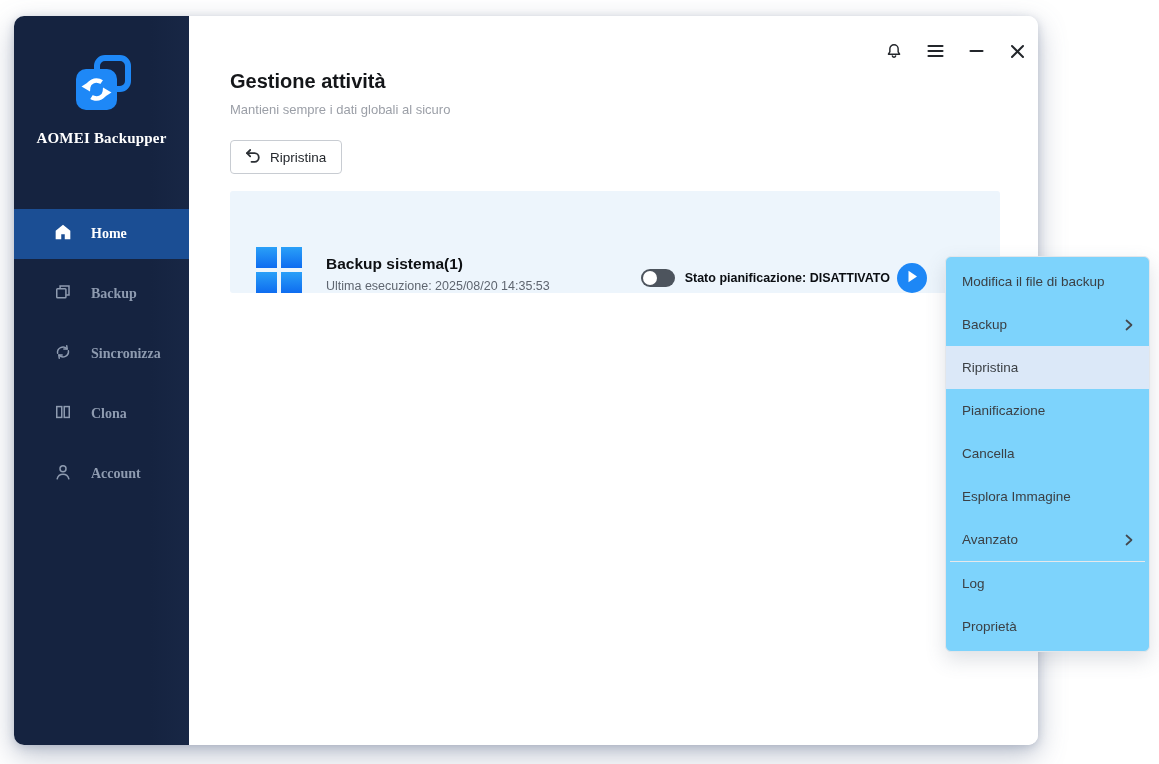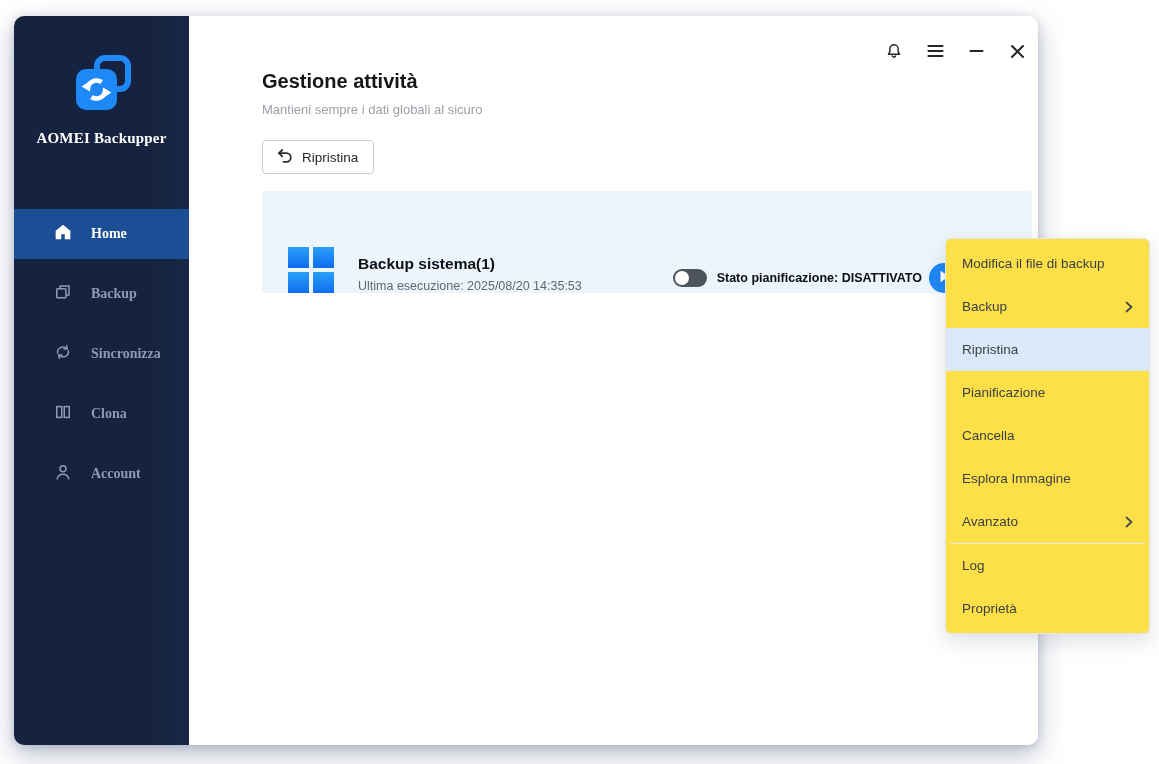--- a/index.html
+++ b/index.html
@@ -16,21 +16,21 @@
   
   .sidebar { width:175px; flex:0 0 175px; background:linear-gradient(90deg,#152340 0%, #152340 78%, #182745 100%); padding-top:38px;font-family:Liberation Serif, serif; }
   .logo-area { text-align:center; }
   .app-name { color:#ffffff; font-size:15px; font-weight:bold; margin-top:12px; letter-spacing:.2px; }
   .nav { margin-top:62px; }
   .nav-item { height:50px; margin-bottom:10px; display:flex; align-items:center; padding-left:39px; gap:18px; cursor:pointer; color:#8e9bb0; font-size:14px; font-weight:600; }
   .nav-item svg { flex:0 0 auto; }
   .nav-item.active { background:#1b4e94; color:#ffffff; }
 
   
-  .main { flex:1; position:relative; background:#ffffff;padding-left:32px; }
+  .main { flex:1; position:relative; background:#ffffff; }
   .titlebar-icons { position:absolute; top:26px; right:12px; display:flex; align-items:center; gap:23px; }
   .tb-icon { width:18px; height:18px; display:flex; align-items:center; justify-content:center; cursor:pointer; }
 
   .page-title { margin:54px 0 0 41px; font-size:20px; font-weight:bold; color:#141619; }
   .page-subtitle { margin:9px 0 0 41px; font-size:13px; color:#9b9fa7; }
 
   .restore-btn { margin:23px 0 0 41px; display:inline-flex; align-items:center; gap:9px;
     background:#ffffff; border:1px solid #c8ccd2; border-radius:4px; padding:7px 15px 7px 13px;
     font-size:13.5px; color:#24282d; font-family:"Liberation Sans", sans-serif; cursor:pointer; }
 
@@ -44,21 +44,21 @@
   .task-sub { margin-top:6px; font-size:12.5px; color:#5f6670; }
   .task-right { margin-left:auto; display:flex; align-items:center; }
   .toggle { width:34px; height:18px; border-radius:9px; background:#4d545d; position:relative; cursor:pointer; flex:0 0 auto; }
   .toggle .knob { position:absolute; left:2px; top:2px; width:14px; height:14px; border-radius:50%; background:#ffffff; }
   .sched-label { margin-left:10px; font-size:12.5px; font-weight:600; color:#0b0e12; white-space:nowrap; }
   .play-btn { margin-left:7px; width:30px; height:30px; border-radius:50%; background:#1d87f6; display:flex; align-items:center; justify-content:center; cursor:pointer; flex:0 0 auto; }
   .more-btn { margin-left:19px; width:28px; height:28px; border-radius:50%; background:#dde9f6; display:flex; align-items:center; justify-content:center; gap:3px; cursor:pointer; flex:0 0 auto; }
   .more-btn i { width:4px; height:4px; border-radius:50%; background:#2d7ad2; }
 
   
-  .context-menu { position:absolute; left:945px; top:238px; width:205px; background:#fde047;
+  .context-menu { position:absolute; left:945px; top:256px; width:205px; background:#7dd3fc;
     border:1px solid #e3e6ea; border-radius:6px; padding:3px 0;
     box-shadow:0 8px 20px rgba(80,90,110,.18); z-index:10; }
   .menu-item { height:43px; display:flex; align-items:center; padding:0 16px; font-size:13.5px; color:#3b4045; cursor:pointer; }
   .menu-item.highlighted { background:#dbe8f8; }
   .menu-item .chev { margin-left:auto; display:flex; align-items:center; }
   .menu-divider { height:1px; background:#e6e8eb; margin:0 4px; }
 </style>
 </head>
 <body>
 

